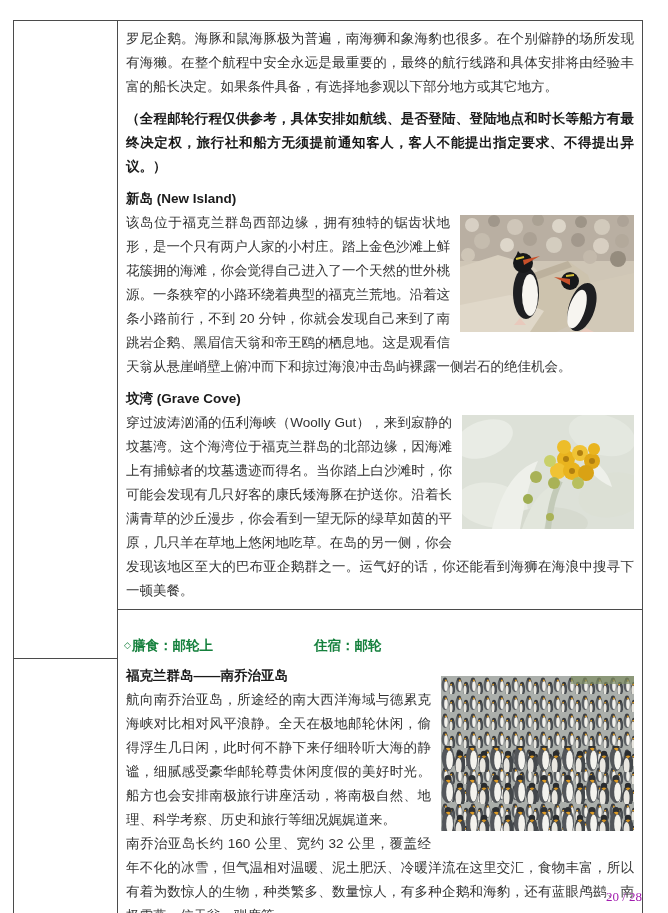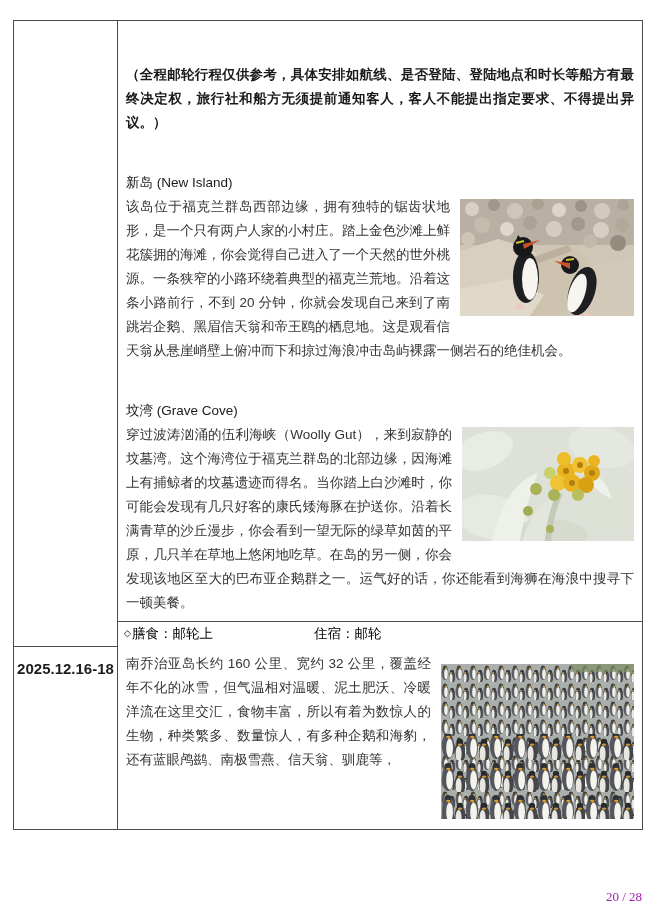--- a/index.html
+++ b/index.html
@@ -14,41 +14,42 @@
   }
   .cell{box-sizing:border-box;}
   .cell-empty-label{grid-column:1;grid-row:1 / span 2;border-right:1px solid #4b4b4b;}
   .cell-main{grid-column:2;grid-row:1;padding:6px 8px 6px 8px;}
   .cell-meal{grid-column:2;grid-row:2;border-top:1px solid #4b4b4b;padding:3px 6px;
     display:grid;grid-template-columns:190px 190px auto;align-items:center;}
   .cell-day-label{grid-column:1;grid-row:3;border-top:1px solid #4b4b4b;border-right:1px solid #4b4b4b;
     text-align:center;padding-top:8px;font-weight:bold;color:#1d1d1d;font-size:15px;line-height:27px;}
   .cell-day-main{grid-column:2;grid-row:3;padding:6px 8px;}
   p{margin:0;font-size:13.5px;line-height:24px;text-align:justify;}
-  .gap-top{margin-top:36px;}
-  .heading{font-weight:normal;color:#1a1a1a;}
+  .gap-top{margin-top:8px;}
+  .heading{font-weight:bold;color:#1a1a1a;}
   .bold{font-weight:bold;color:#1a1a1a;}
   .clear{clear:both;}
   .photo{float:right;margin:4px 0 4px 10px;display:block;line-height:0;}
   .photo svg{display:block;}
-  .meal-item{font-size:13.5px;font-weight:normal;color:#000000;white-space:nowrap;}
+  .meal-item{font-size:13.5px;font-weight:bold;color:#15803d;white-space:nowrap;margin-top:24px;}
   .meal-bullet{font-size:9px;vertical-align:2px;margin-right:1px;}
   .page-footer{
     position:absolute;top:889px;right:26px;font-family:"Liberation Serif","DejaVu Serif",serif;
     font-size:13px;color:#a21caf;
   }
 </style>
 </head>
 <body>
 
 <div class="doc-table">
 
   <div class="cell cell-empty-label"></div>
 
   <div class="cell cell-main">
+    <p>罗尼企鹅。海豚和鼠海豚极为普遍，南海狮和象海豹也很多。在个别僻静的场所发现有海獭。在整个航程中安全永远是最重要的，最终的航行线路和具体安排将由经验丰富的船长决定。如果条件具备，有选择地参观以下部分地方或其它地方。</p>
 
     <p class="bold gap-top">（全程邮轮行程仅供参考，具体安排如航线、是否登陆、登陆地点和时长等船方有最终决定权，旅行社和船方无须提前通知客人，客人不能提出指定要求、不得提出异议。）</p>
 
     <p class="heading gap-top">新岛 (New Island)</p>
     <p>
       <span class="photo">
         <svg width="174" height="117" viewBox="0 0 174 117">
           <rect width="174" height="117" fill="#cfc6b6"></rect>
 
           <g opacity="0.9">
@@ -146,21 +147,20 @@
     </p>
     <div class="clear"></div>
   </div>
 
   <div class="cell cell-meal">
     <span class="meal-item"><span class="meal-bullet">◇</span><span>膳食：邮轮上</span></span>
     <span class="meal-item">住宿：邮轮</span>
   </div>
 
   <div class="cell cell-day-label">
-    <div>2025.12.16-18</div>
   </div>
 
   <div class="cell cell-day-main">
     <span class="photo" style="margin-top:12px">
       <svg width="193" height="155" viewBox="0 0 193 155">
         <defs>
           <pattern id="colonySmall" width="14" height="18" patternUnits="userSpaceOnUse">
             <rect width="14" height="18" fill="#a8aca8"></rect>
             <ellipse cx="4" cy="9" rx="3.4" ry="7" fill="#565a5e"></ellipse>
             <ellipse cx="5" cy="10" rx="1.8" ry="5" fill="#f2f1ec"></ellipse>
@@ -182,18 +182,20 @@
             <circle cx="19" cy="14" r="3.2" fill="#202326"></circle>
             <path d="M16.6,16.4 A4,4 0 0 1 21.4,16.2 L19,18.6 Z" fill="#d3901a"></path>
           </pattern>
         </defs>
         <rect width="193" height="155" fill="url(#colonySmall)"></rect>
         <rect x="130" y="0" width="63" height="8" fill="#7b8a5e" opacity="0.7"></rect>
         <rect x="0" y="70" width="193" height="85" fill="url(#colonyBig)"></rect>
         <rect width="193" height="155" fill="#ffffff" opacity="0.04"></rect>
       </svg>
     </span>
+    <p class="heading">福克兰群岛——南乔治亚岛</p>
+    <p>航向南乔治亚岛，所途经的南大西洋海域与德累克海峡对比相对风平浪静。全天在极地邮轮休闲，偷得浮生几日闲，此时何不静下来仔细聆听大海的静谧，细腻感受豪华邮轮尊贵休闲度假的美好时光。船方也会安排南极旅行讲座活动，将南极自然、地理、科学考察、历史和旅行等细况娓娓道来。</p>
 
     <p><span>南乔治亚岛长约 160 公里、宽约 32 公里，覆盖经年不化的冰雪，但气温相对温暖、泥土肥沃、冷暖洋流在这里交汇，食物丰富，所以有着为数惊人的生物，种类繁多、数量惊人，有多种企鹅和海豹，还有蓝眼鸬鹚、南极雪燕、信天翁、驯鹿等，</span></p>
   </div>
 </div>
 
 <div class="page-footer">20 / 28</div>
 
 </body></html>

